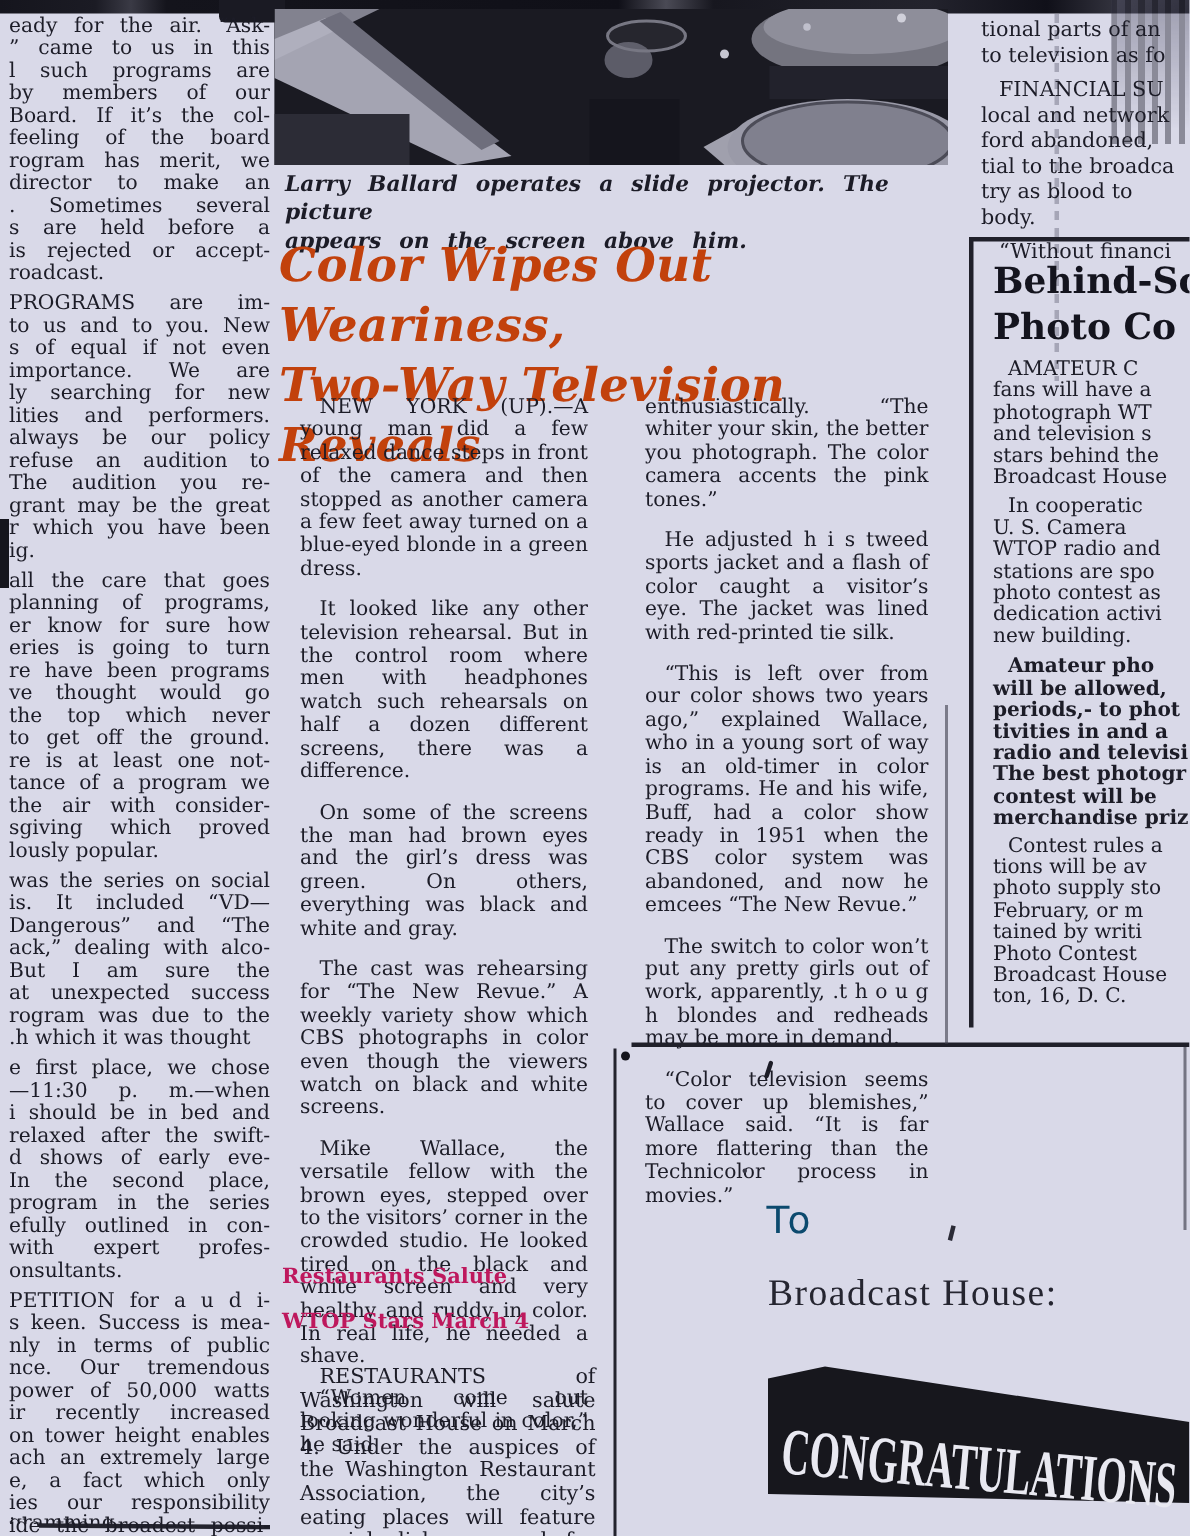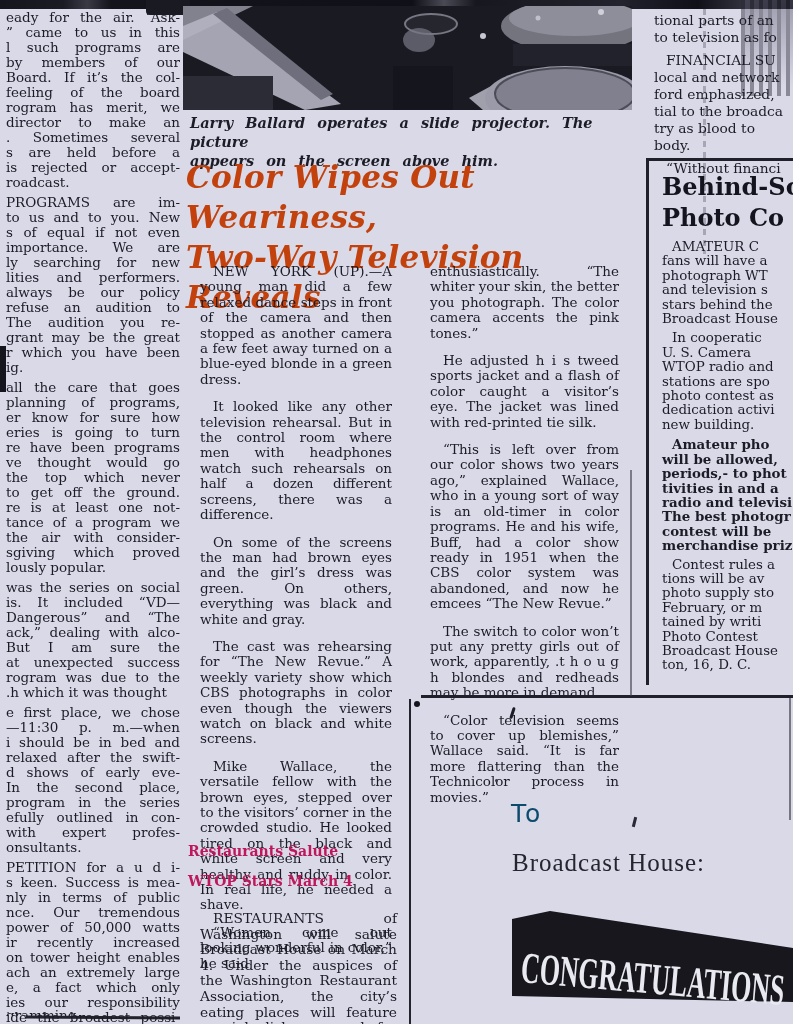--- a/index.html
+++ b/index.html
@@ -219,21 +219,21 @@
 <div class="abs bullet"></div>
 <div class="abs tick"></div>
 <div class="abs ad-tick"></div>
 <div class="abs dot-spec"></div>
 
 <div class="abs right-col">
     <div class="rline">tional parts of an</div>
     <div class="rline">to television as fo</div>
     <div class="rline pstart">FINANCIAL SU</div>
     <div class="rline">local and network</div>
-    <div class="rline">ford emphasized,</div>
+    <div class="rline">ford abandoned,</div>
     <div class="rline">tial to the broadca</div>
     <div class="rline">try as blood to</div>
     <div class="rline">body.</div>
     <div class="rline pstart">“Without financi</div>
   </div>
 
 <div class="abs contest-box">
   <div class="box-head">
     <div>Behind-Sc</div>
     <div>Photo Co</div>

